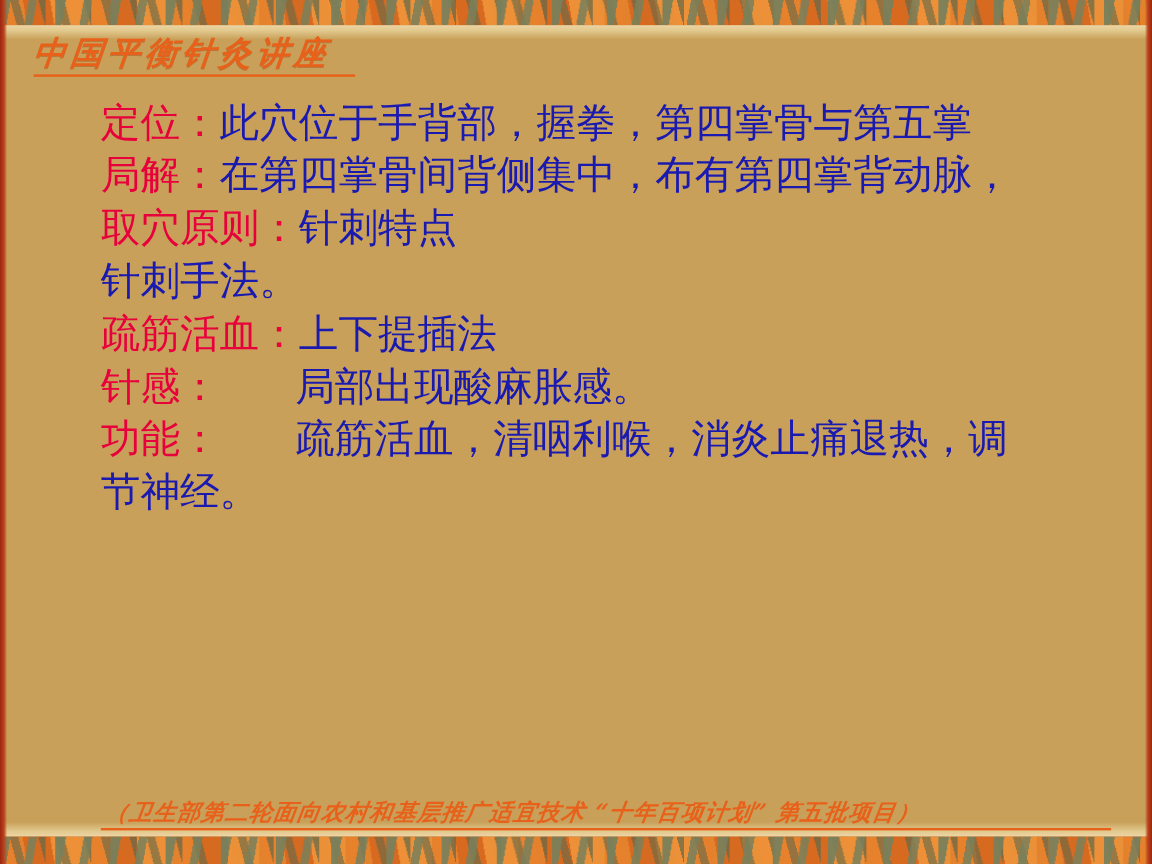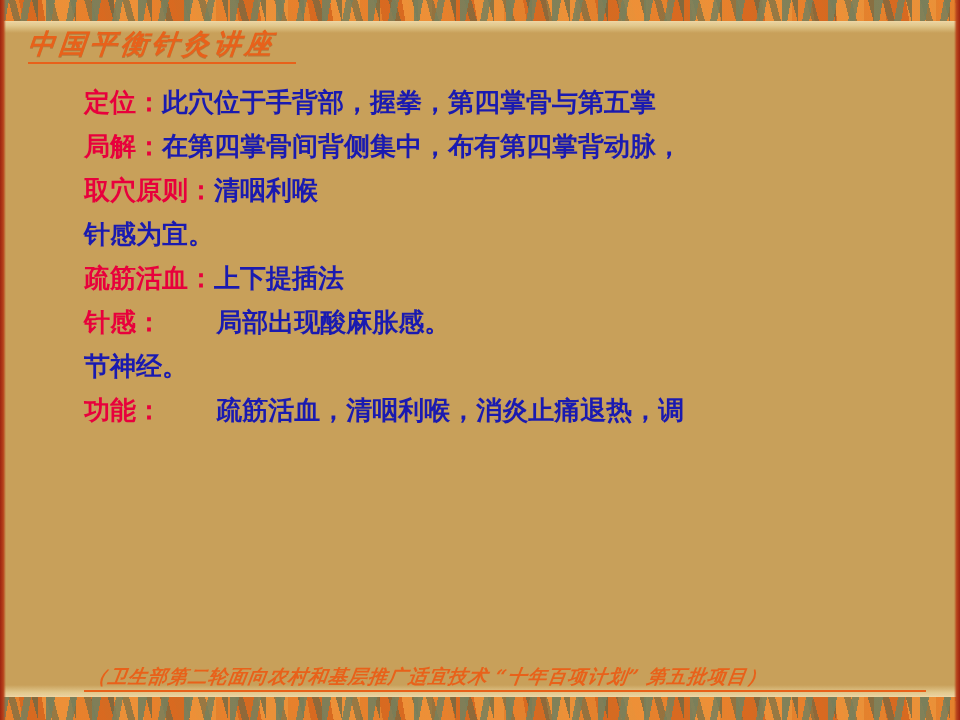--- a/index.html
+++ b/index.html
@@ -98,25 +98,25 @@
     background:#e8611a;
   }
 
   
   .body-text {
     position:absolute;
     left:84px; top:80px;
     width:856px;
   }
   .line {
-    font-size:26px;
+    font-size:33px;
     line-height:44px;
     white-space:pre;
     color:#1a1ab0;
-    font-weight:700;
+    font-weight:400;
     letter-spacing:0px;
   }
   .lbl   { color:#e8003c; }
   .txt   { color:#1a1ab0; }
 
   
   .footer-text {
     position:absolute; left:88px; bottom:30px;
     font-family:"DejaVu Serif","Liberation Serif",serif;
     font-size:19px; font-weight:700; font-style:italic;
@@ -142,24 +142,24 @@
   <div class="strip strip-bottom"></div>
   <div class="edge edge-left"></div>
   <div class="edge edge-right"></div>
 
   <div class="header-title">中国平衡针灸讲座</div>
   <div class="header-rule"></div>
 
   <div class="body-text" id="body-text">
       <div class="line"><span class="lbl">定位：</span><span class="txt">此穴位于手背部，握拳，第四掌骨与第五掌</span></div>
       <div class="line"><span class="lbl">局解：</span><span class="txt">在第四掌骨间背侧集中，布有第四掌背动脉，</span></div>
-      <div class="line"><span class="lbl">取穴原则：</span><span class="txt">清咽利喉</span></div>
-      <div class="line"><span class="txt">针感为宜。</span></div>
+      <div class="line"><span class="lbl">取穴原则：</span><span class="txt">针刺特点</span></div>
+      <div class="line"><span class="txt">针刺手法。</span></div>
       <div class="line"><span class="lbl">疏筋活血：</span><span class="txt">上下提插法</span></div>
       <div class="line"><span class="lbl">针感：</span><span class="txt">      局部出现酸麻胀感。</span></div>
+      <div class="line"><span class="lbl">功能：</span><span class="txt">      疏筋活血，清咽利喉，消炎止痛退热，调</span></div>
       <div class="line"><span class="txt">节神经。</span></div>
-      <div class="line"><span class="lbl">功能：</span><span class="txt">      疏筋活血，清咽利喉，消炎止痛退热，调</span></div>
     </div>
 
   <div class="footer-text">（卫生部第二轮面向农村和基层推广适宜技术 “十年百项计划” 第五批项目）</div>
   <div class="footer-rule"></div>
 
 </div>
 
 </body></html>

